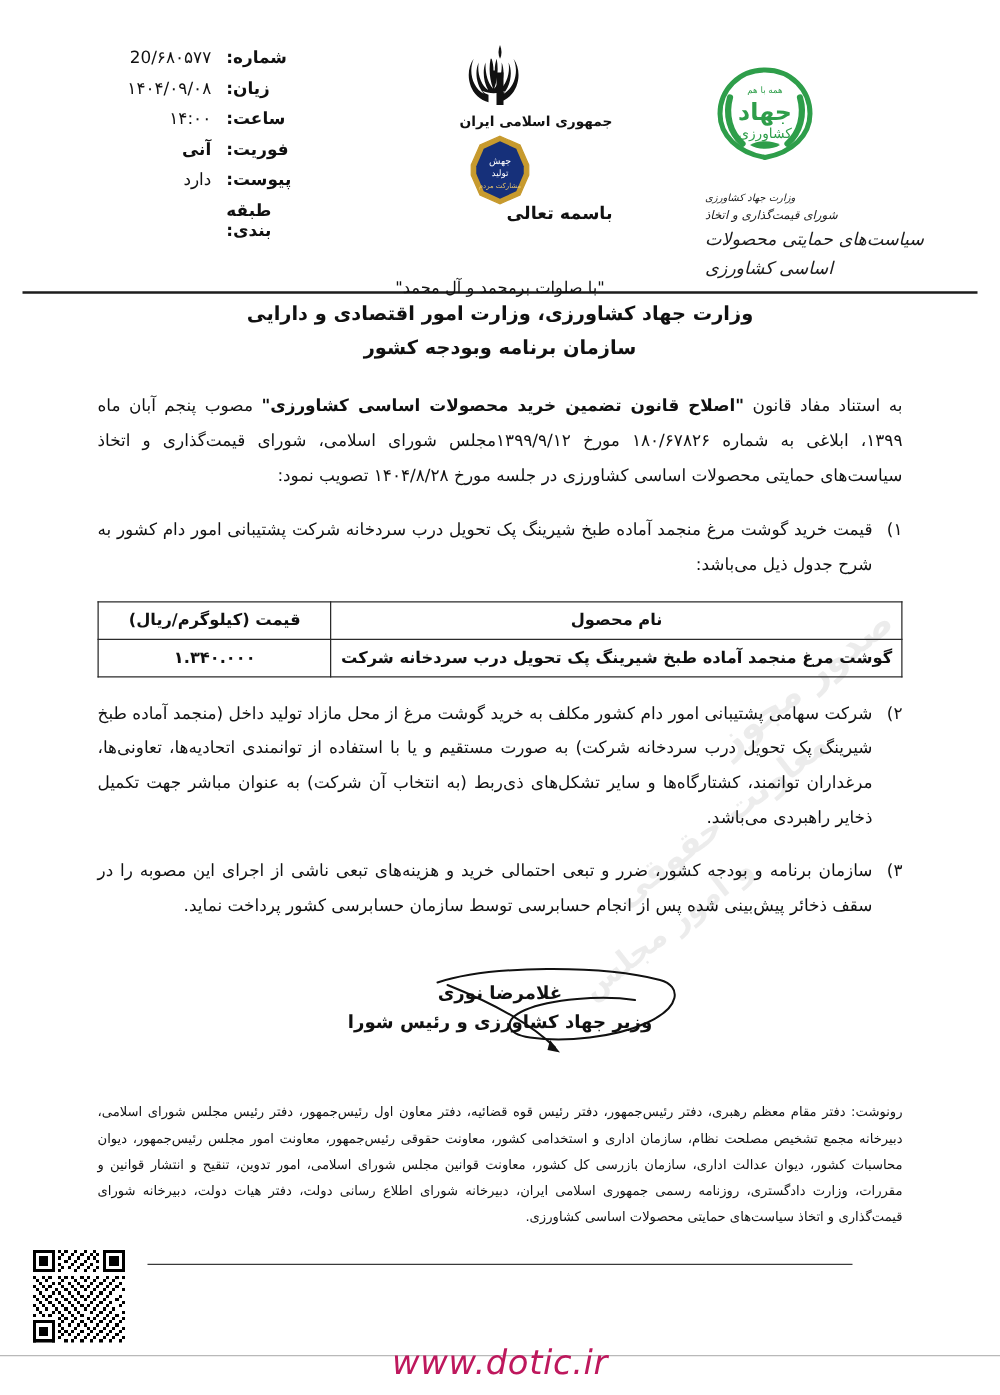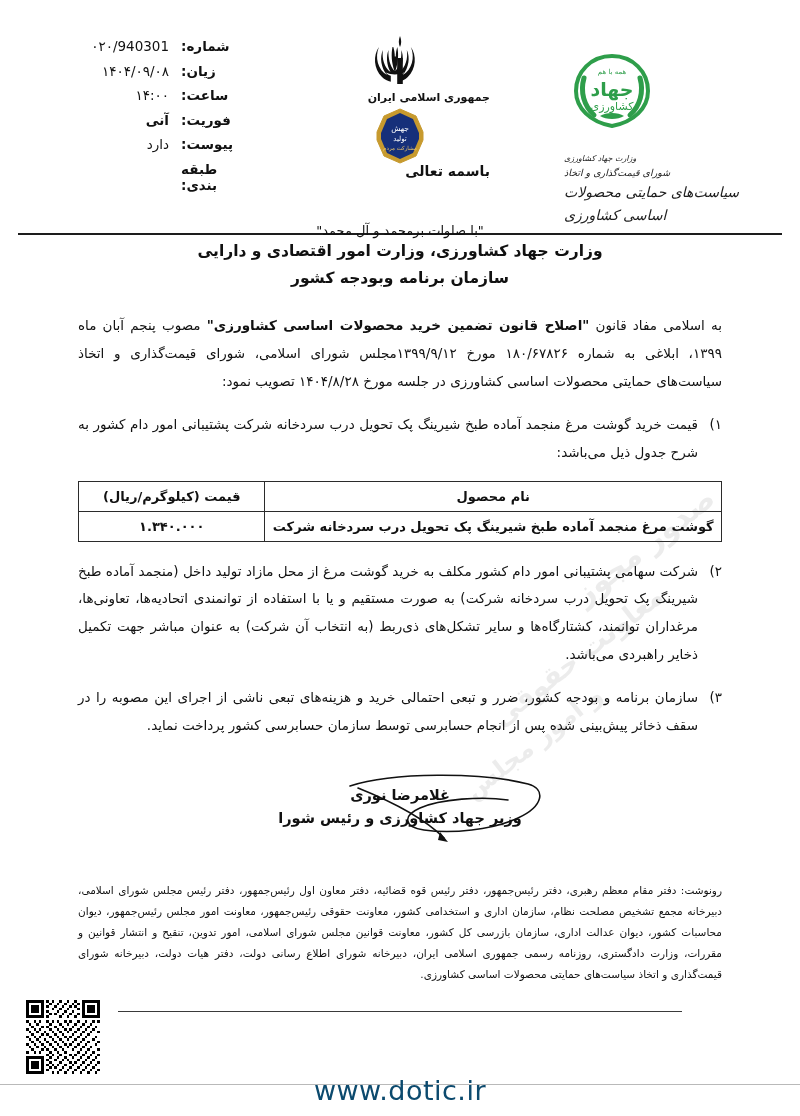--- a/index.html
+++ b/index.html
@@ -299,21 +299,21 @@
     <div class="wm-line wm-1">صدور مجوز</div>
     <div class="wm-line wm-2">معاونت حقوقی</div>
     <div class="wm-line wm-3">و امور مجلس</div>
   </div>
 
   <div class="header">
 
     <div class="meta">
       <div class="meta-row">
         <span class="meta-label">شماره:</span>
-        <span class="meta-value">۰۲۰/940301</span>
+        <span class="meta-value">20/۶۸۰۵۷۷</span>
       </div>
       <div class="meta-row">
         <span class="meta-label">زیان:</span>
         <span class="meta-value">۱۴۰۴/۰۹/۰۸</span>
       </div>
       <div class="meta-row">
         <span class="meta-label">ساعت:</span>
         <span class="meta-value">۱۴:۰۰</span>
       </div>
       <div class="meta-row">
@@ -372,21 +372,21 @@
   <div class="content">
 
     <div class="salawat">"با صلوات برمحمد و آل محمد"</div>
 
     <div class="addressees">
       <div>وزارت جهاد کشاورزی، وزارت امور اقتصادی و دارایی</div>
       <div>سازمان برنامه وبودجه کشور</div>
     </div>
 
     <p class="intro">
-      <span>به اسلامی مفاد قانون </span><b>"اصلاح قانون تضمین خرید محصولات اساسی کشاورزی"</b><span> مصوب پنجم آبان ماه ۱۳۹۹، ابلاغی به شماره ۱۸۰/۶۷۸۲۶ مورخ ۱۳۹۹/۹/۱۲مجلس شورای اسلامی، شورای قیمت‌گذاری و اتخاذ سیاست‌های حمایتی محصولات اساسی کشاورزی در جلسه مورخ ۱۴۰۴/۸/۲۸ تصویب نمود:</span>
+      <span>به استناد مفاد قانون </span><b>"اصلاح قانون تضمین خرید محصولات اساسی کشاورزی"</b><span> مصوب پنجم آبان ماه ۱۳۹۹، ابلاغی به شماره ۱۸۰/۶۷۸۲۶ مورخ ۱۳۹۹/۹/۱۲مجلس شورای اسلامی، شورای قیمت‌گذاری و اتخاذ سیاست‌های حمایتی محصولات اساسی کشاورزی در جلسه مورخ ۱۴۰۴/۸/۲۸ تصویب نمود:</span>
     </p>
 
     <div class="clause">
       <span class="clause-num">۱)</span>
       <span class="clause-text">قیمت خرید گوشت مرغ منجمد آماده طبخ شیرینگ پک تحویل درب سردخانه شرکت پشتیبانی امور دام کشور به شرح جدول ذیل می‌باشد:</span>
     </div>
 
     <table class="price-table">
       <thead>
         <tr>
@@ -655,16 +655,16 @@
           <rect x="12" y="28" width="1" height="1"></rect>
         <rect x="15" y="28" width="1" height="1"></rect>
           <rect x="18" y="28" width="1" height="1"></rect>
         <rect x="21" y="28" width="1" height="1"></rect>
           <rect x="24" y="28" width="1" height="1"></rect>
         <rect x="27" y="28" width="1" height="1"></rect>
       </g>
     </svg>
     <div class="footer-rule-top"></div>
     <div class="footer-rule-bottom"></div>
-    <div class="footer-url" style="color: #0c4a6e;">www.dotic.ir</div>
+    <div class="footer-url" style="color: #be185d; font-style: italic;">www.dotic.ir</div>
   </div>
 
 </div>
 
 </body></html>

